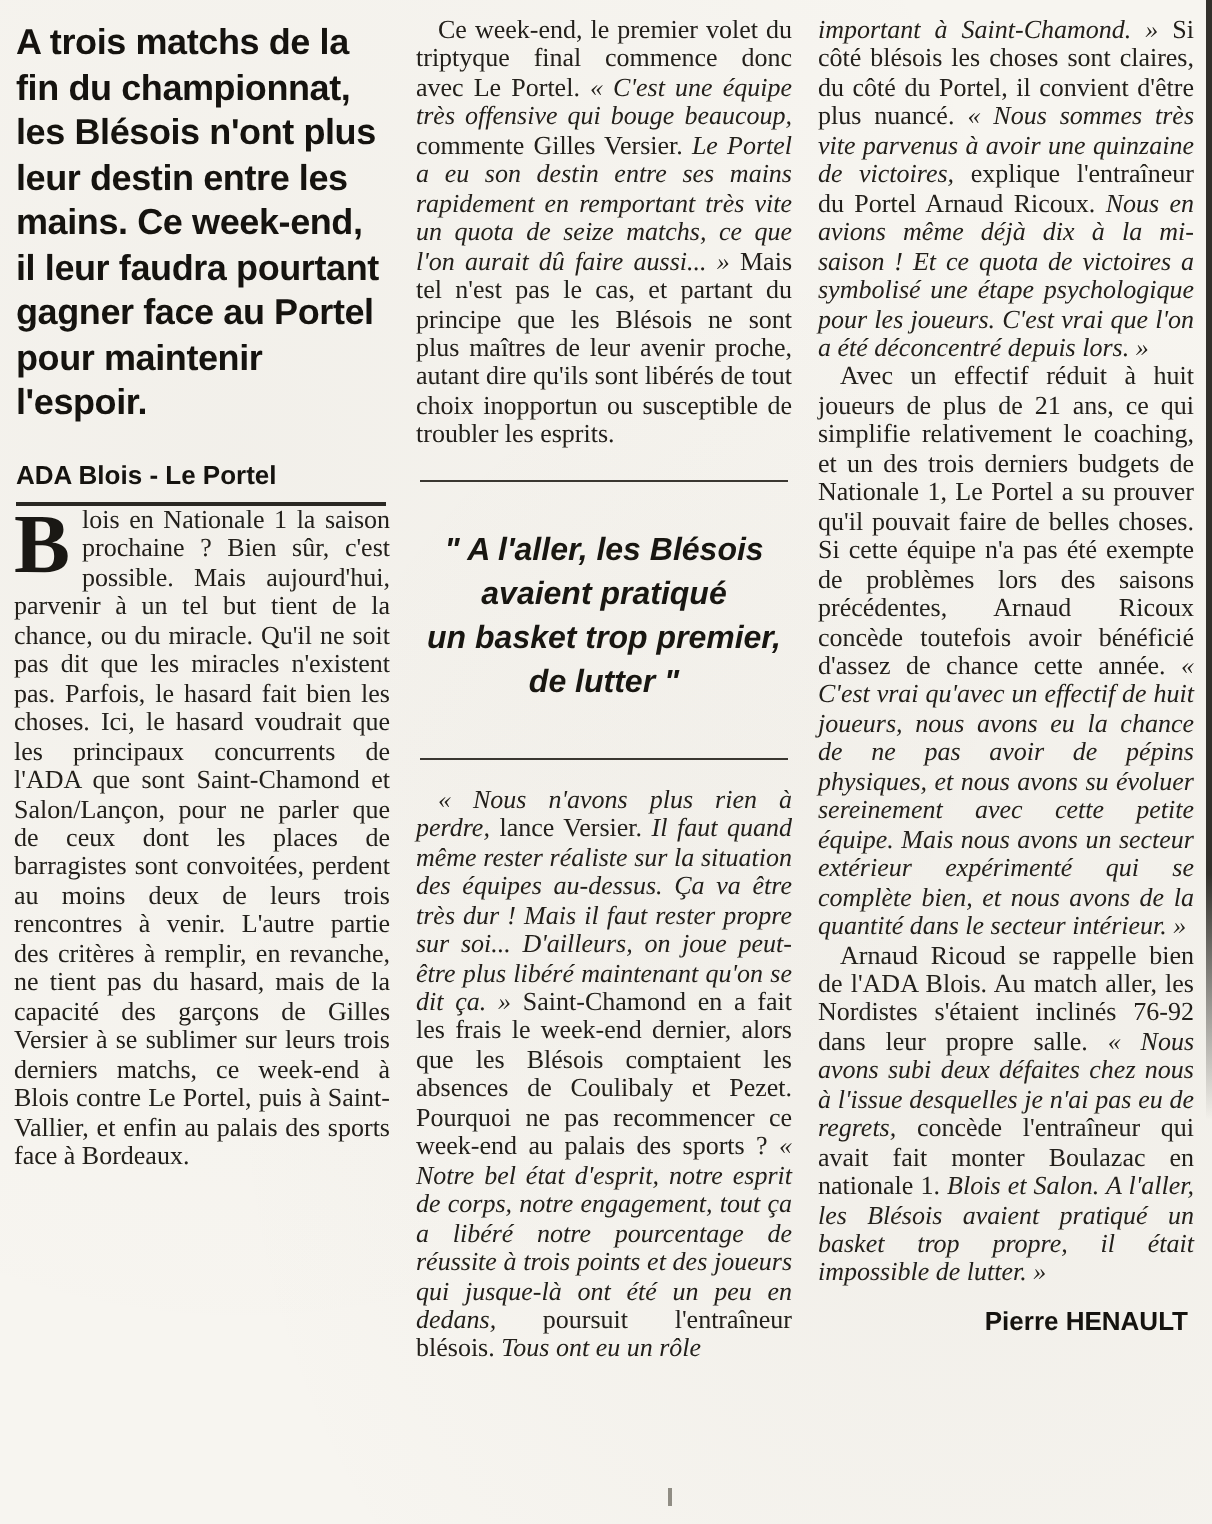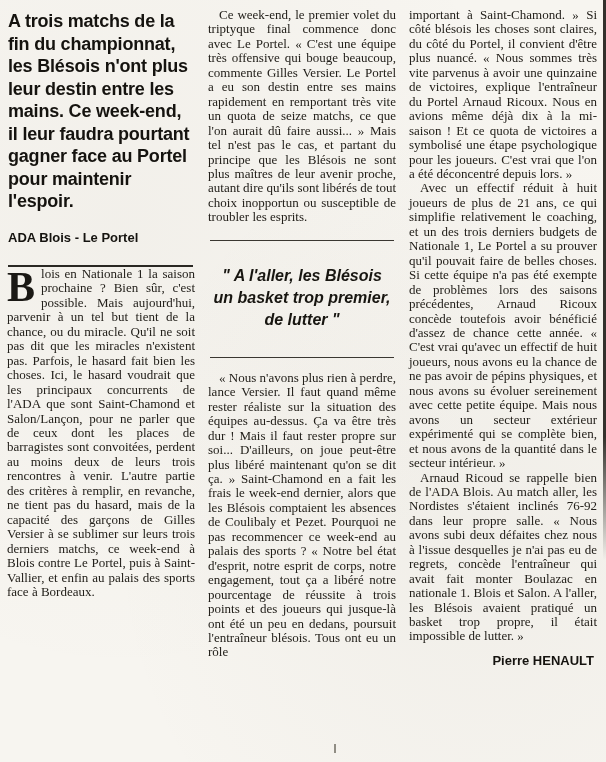--- a/index.html
+++ b/index.html
@@ -28,41 +28,41 @@
     margin:2px 0 0 1px;
   }
   .match-info {
     margin:16px 2px 0 1px;
     font-family:"Liberation Sans", sans-serif;
     font-weight:700;
     font-size:13px;
     line-height:17.5px;
     color:#15130f;
     border-bottom:2px solid #2a2823;
-    padding-bottom:19px;
+    padding-bottom:5px;
   }
   p.body {
     font-size:13px;
     line-height:14.45px;
     text-align:justify;
     margin:0;
     color:#23201b;
   }
   p.body.indent { text-indent:11px; }
   .body-start { margin-top:17px; }
   .dropcap {
     float:left;
     font-family:"Liberation Serif", serif;
     font-weight:700;
     font-size:42px;
     line-height:34px;
     padding:3px 6px 0 0;
     color:#1a1814;
   }
-  .it { }
+  .it { font-style:italic; }
 
   .pullquote {
     margin:15px 2px 13px 2px;
     border-top:1px solid #3a3731;
     border-bottom:1px solid #3a3731;
     padding:24px 2px 26px 2px;
     text-align:center;
     font-family:"Liberation Sans", sans-serif;
     font-weight:700;
     font-style:italic;
@@ -100,20 +100,21 @@
       <div class="match-info">
         <div>ADA Blois - Le Portel</div>
       </div>
       <p class="body body-start"><span class="dropcap">B</span><span>lois en Nationale 1 la saison prochaine ? Bien sûr, c'est possible. Mais aujourd'hui, parvenir à un tel but tient de la chance, ou du miracle. Qu'il ne soit pas dit que les miracles n'existent pas. Parfois, le hasard fait bien les choses. Ici, le hasard voudrait que les principaux concurrents de l'ADA que sont Saint-Chamond et Salon/Lançon, pour ne parler que de ceux dont les places de barragistes sont convoitées, perdent au moins deux de leurs trois rencontres à venir. L'autre partie des critères à remplir, en revanche, ne tient pas du hasard, mais de la capacité des garçons de Gilles Versier à se sublimer sur leurs trois derniers matchs, ce week-end à Blois contre Le Portel, puis à Saint-Vallier, et enfin au palais des sports face à Bordeaux.</span></p>
     </div>
 
     <div class="col">
       <p class="body indent"><span>Ce week-end, le premier volet du triptyque final commence donc avec Le Portel. </span><span class="it">« C'est une équipe très offensive qui bouge beaucoup, </span><span>commente Gilles Versier. </span><span class="it">Le Portel a eu son destin entre ses mains rapidement en remportant très vite un quota de seize matchs, ce que l'on aurait dû faire aussi... » </span><span>Mais tel n'est pas le cas, et partant du principe que les Blésois ne sont plus maîtres de leur avenir proche, autant dire qu'ils sont libérés de tout choix inopportun ou susceptible de troubler les esprits.</span></p>
       <div class="pullquote">
         <div>" A l'aller, les Blésois</div>
+        <div>avaient pratiqué</div>
         <div>un basket trop premier,</div>
         <div>de lutter "</div>
       </div>
       <p class="body indent"><span class="it">« Nous n'avons plus rien à perdre, </span><span>lance Versier. </span><span class="it">Il faut quand même rester réaliste sur la situation des équipes au-dessus. Ça va être très dur ! Mais il faut rester propre sur soi... D'ailleurs, on joue peut-être plus libéré maintenant qu'on se dit ça. » </span><span>Saint-Chamond en a fait les frais le week-end dernier, alors que les Blésois comptaient les absences de Coulibaly et Pezet. Pourquoi ne pas recommencer ce week-end au palais des sports ? </span><span class="it">« Notre bel état d'esprit, notre esprit de corps, notre engagement, tout ça a libéré notre pourcentage de réussite à trois points et des joueurs qui jusque-là ont été un peu en dedans, </span><span>poursuit l'entraîneur blésois. </span><span class="it">Tous ont eu un rôle</span></p>
     </div>
 
     <div class="col">
       <p class="body"><span class="it">important à Saint-Chamond. » </span><span>Si côté blésois les choses sont claires, du côté du Portel, il convient d'être plus nuancé. </span><span class="it">« Nous sommes très vite parvenus à avoir une quinzaine de victoires, </span><span>explique l'entraîneur du Portel Arnaud Ricoux. </span><span class="it">Nous en avions même déjà dix à la mi-saison ! Et ce quota de victoires a symbolisé une étape psychologique pour les joueurs. C'est vrai que l'on a été déconcentré depuis lors. »</span></p>
       <p class="body indent"><span>Avec un effectif réduit à huit joueurs de plus de 21 ans, ce qui simplifie relativement le coaching, et un des trois derniers budgets de Nationale 1, Le Portel a su prouver qu'il pouvait faire de belles choses. Si cette équipe n'a pas été exempte de problèmes lors des saisons précédentes, Arnaud Ricoux concède toutefois avoir bénéficié d'assez de chance cette année. </span><span class="it">« C'est vrai qu'avec un effectif de huit joueurs, nous avons eu la chance de ne pas avoir de pépins physiques, et nous avons su évoluer sereinement avec cette petite équipe. Mais nous avons un secteur extérieur expérimenté qui se complète bien, et nous avons de la quantité dans le secteur intérieur. »</span></p>
       <p class="body indent"><span>Arnaud Ricoud se rappelle bien de l'ADA Blois. Au match aller, les Nordistes s'étaient inclinés 76-92 dans leur propre salle. </span><span class="it">« Nous avons subi deux défaites chez nous à l'issue desquelles je n'ai pas eu de regrets, </span><span>concède l'entraîneur qui avait fait monter Boulazac en nationale 1. </span><span class="it">Blois et Salon. A l'aller, les Blésois avaient pratiqué un basket trop propre, il était impossible de lutter. »</span></p>

